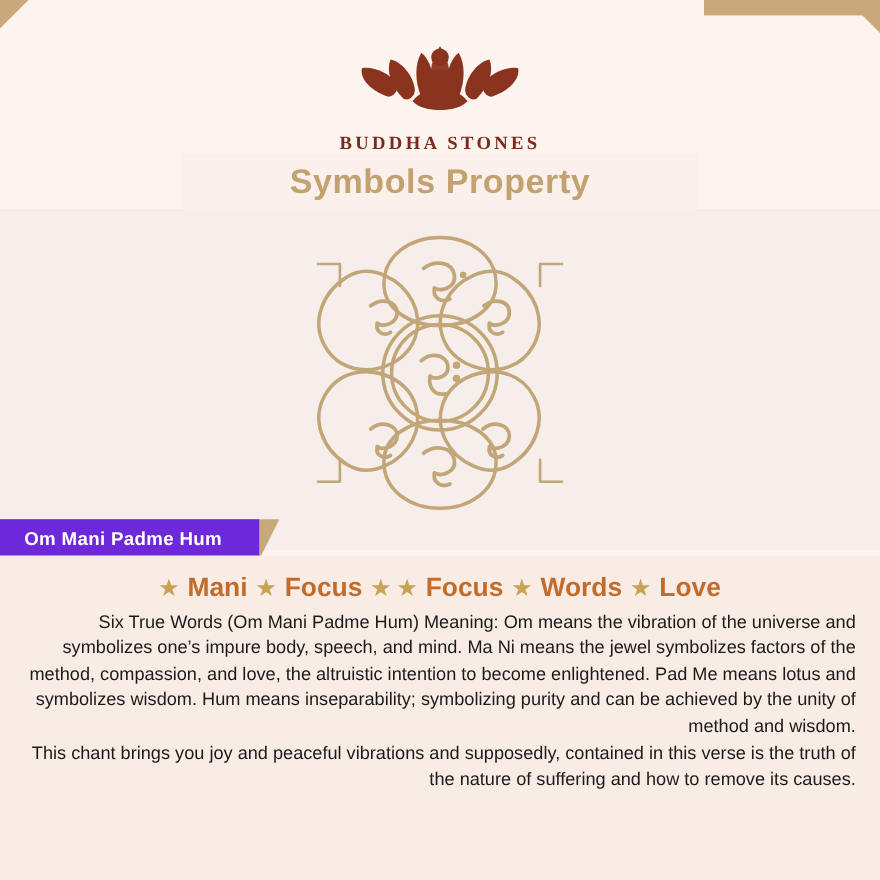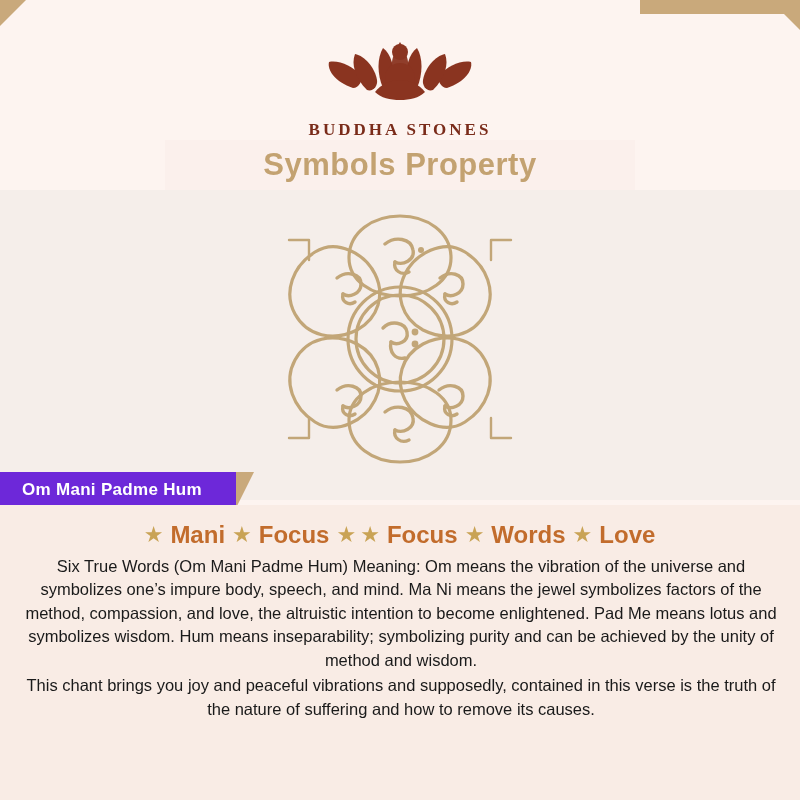--- a/index.html
+++ b/index.html
@@ -161,21 +161,21 @@
     font-size: 24px;
     font-weight: bold;
     font-family: "Liberation Sans", sans-serif;
     padding: 0 3px;
   }
   .para {
     font-size: 16.5px;
     line-height: 1.42;
     color: #1a1a1a;
     margin: 0 0 0 0;
-    text-align: center;
+    text-align: right;
   }
   .para + .para {
     margin-top: 2px;
   }
 </style>
 </head>
 <body>
 
 <div class="page">
 

